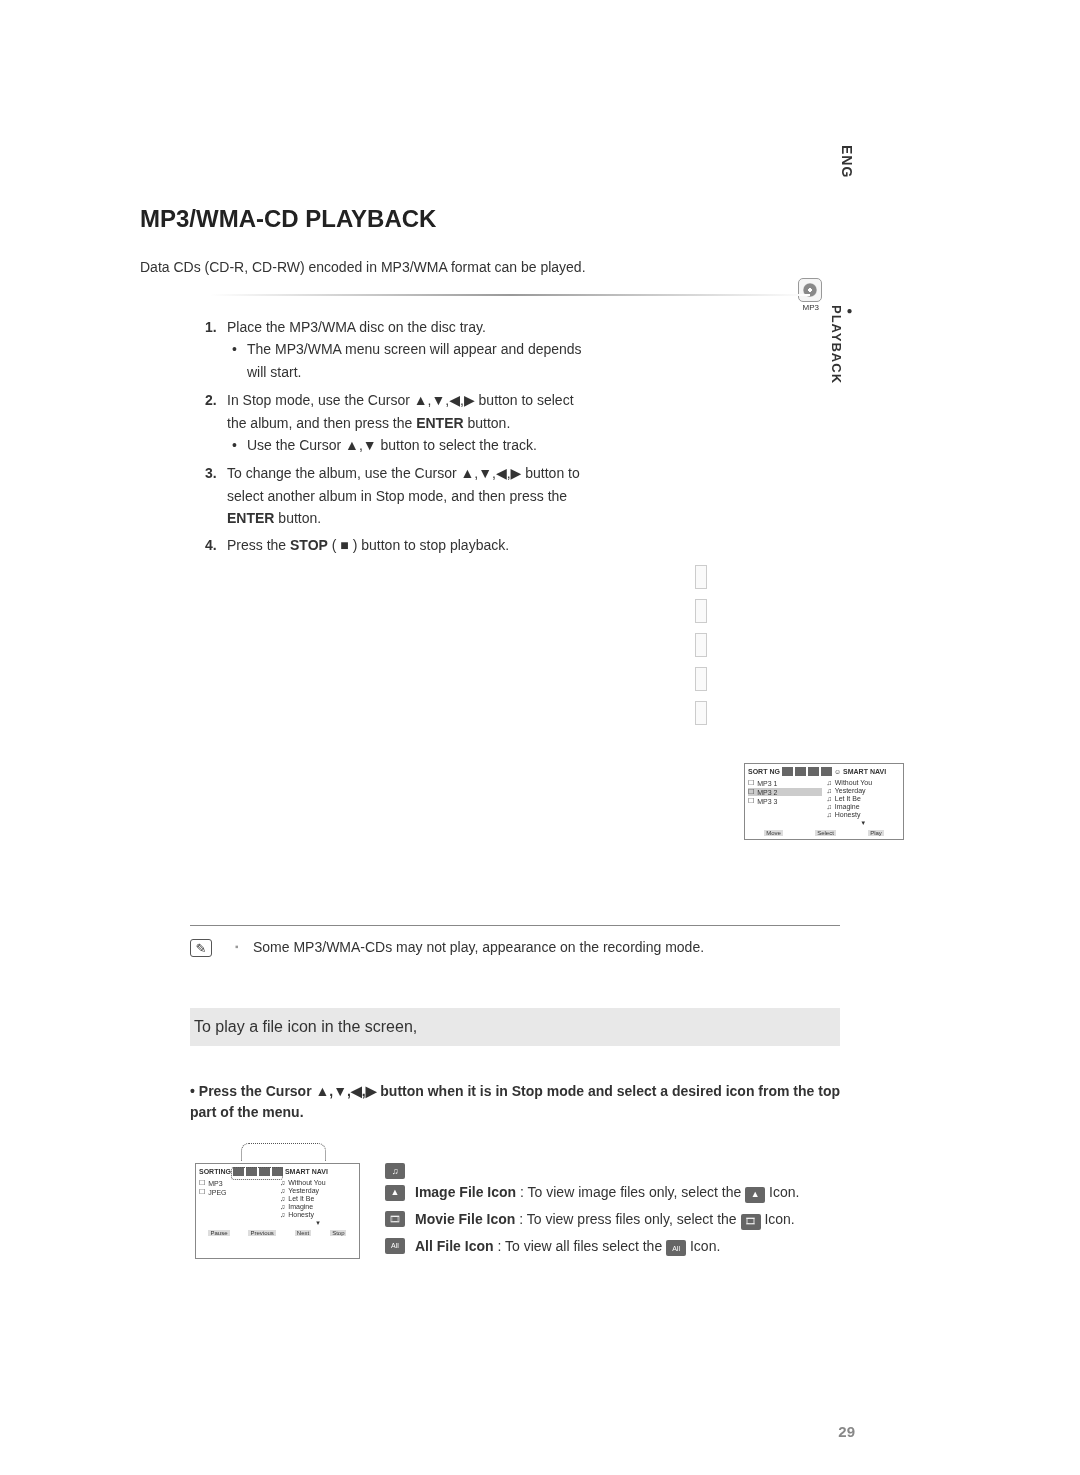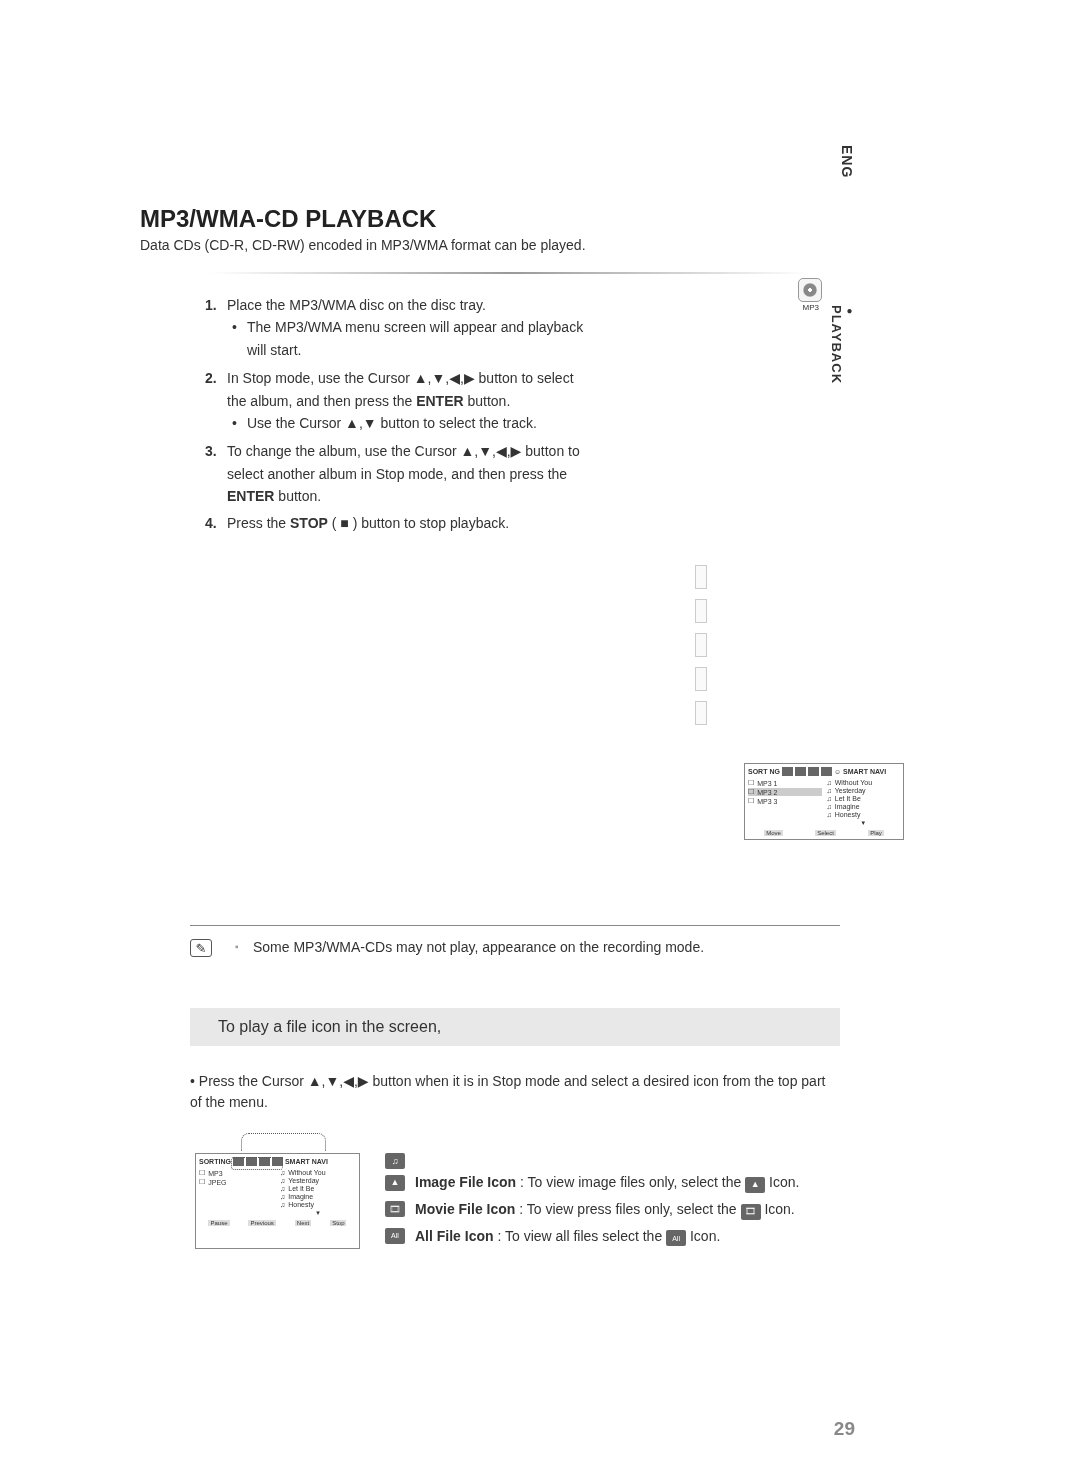--- a/index.html
+++ b/index.html
@@ -67,21 +67,21 @@
     .content {
       position: absolute;
       left: 140px;
       top: 205px;
       width: 720px;
     }
     h1 {
       font-size: 24px;
       font-weight: bold;
       color: #222;
-      margin-bottom: 4px;
+      margin-bottom: 26px;
     }
     .subtitle {
       font-size: 14px;
       margin-bottom: 19px;
     }
     .hr-gradient {
       height: 2px;
       background: linear-gradient(to right, #fff, #999, #fff);
       margin: 10px 0 20px 0;
       width: 600px;
@@ -203,27 +203,27 @@
       content: "▪";
       color: #999;
       min-width: 18px;
       font-size: 10px;
       padding-top: 3px;
     }
     .sub-heading-box {
       margin-top: 50px;
       margin-left: 50px;
       background: #e8e8e8;
-      padding: 10px 28px;
+      padding: 10px 4px;
       font-size: 16px;
     }
     .instruction-bold {
-      margin-top: 25px;
+      margin-top: 35px;
       margin-left: 50px;
-      font-weight: normal;
+      font-weight: bold;
       line-height: 1.5;
     }
     .bottom-section {
       margin-top: 40px;
       margin-left: 55px;
       display: flex;
       gap: 25px;
     }
     .ui-box2 {
       width: 165px;
@@ -270,21 +270,21 @@
       align-items: center;
       justify-content: center;
       color: #fff;
       font-size: 9px;
       flex-shrink: 0;
     }
     .page-num {
       position: absolute;
       bottom: 35px;
       right: 225px;
-      font-size: 19px;
+      font-size: 15px;
       font-weight: bold;
       color: #888;
     }
   </style>
 </head>
 <body>
 
 <div class="lang-tag">ENG</div>
 <div class="side-tab">PLAYBACK</div>
 <div class="disc-icon"></div>
@@ -296,21 +296,21 @@
 
   <div class="hr-gradient"></div>
 
   <div class="instructions">
     <div class="ol-item">
       <span class="ol-num">1.</span>
       <div class="ol-body">
         <span>Place the MP3/WMA disc on the disc tray.</span>
         <div class="bullet-list">
           <div class="bullet-item">
-              <span>The MP3/WMA menu screen will appear and playback will start.</span>
+              <span>The MP3/WMA menu screen will appear and depends will start.</span>
             </div>
         </div>
       </div>
     </div>
     <div class="ol-item">
       <span class="ol-num">2.</span>
       <div class="ol-body">
         <span>In Stop mode, use the Cursor ▲,▼,◀,▶ button to select the album, and then press the </span><span class="bold">ENTER</span><span> button.</span>
         <div class="bullet-list">
           <div class="bullet-item">

